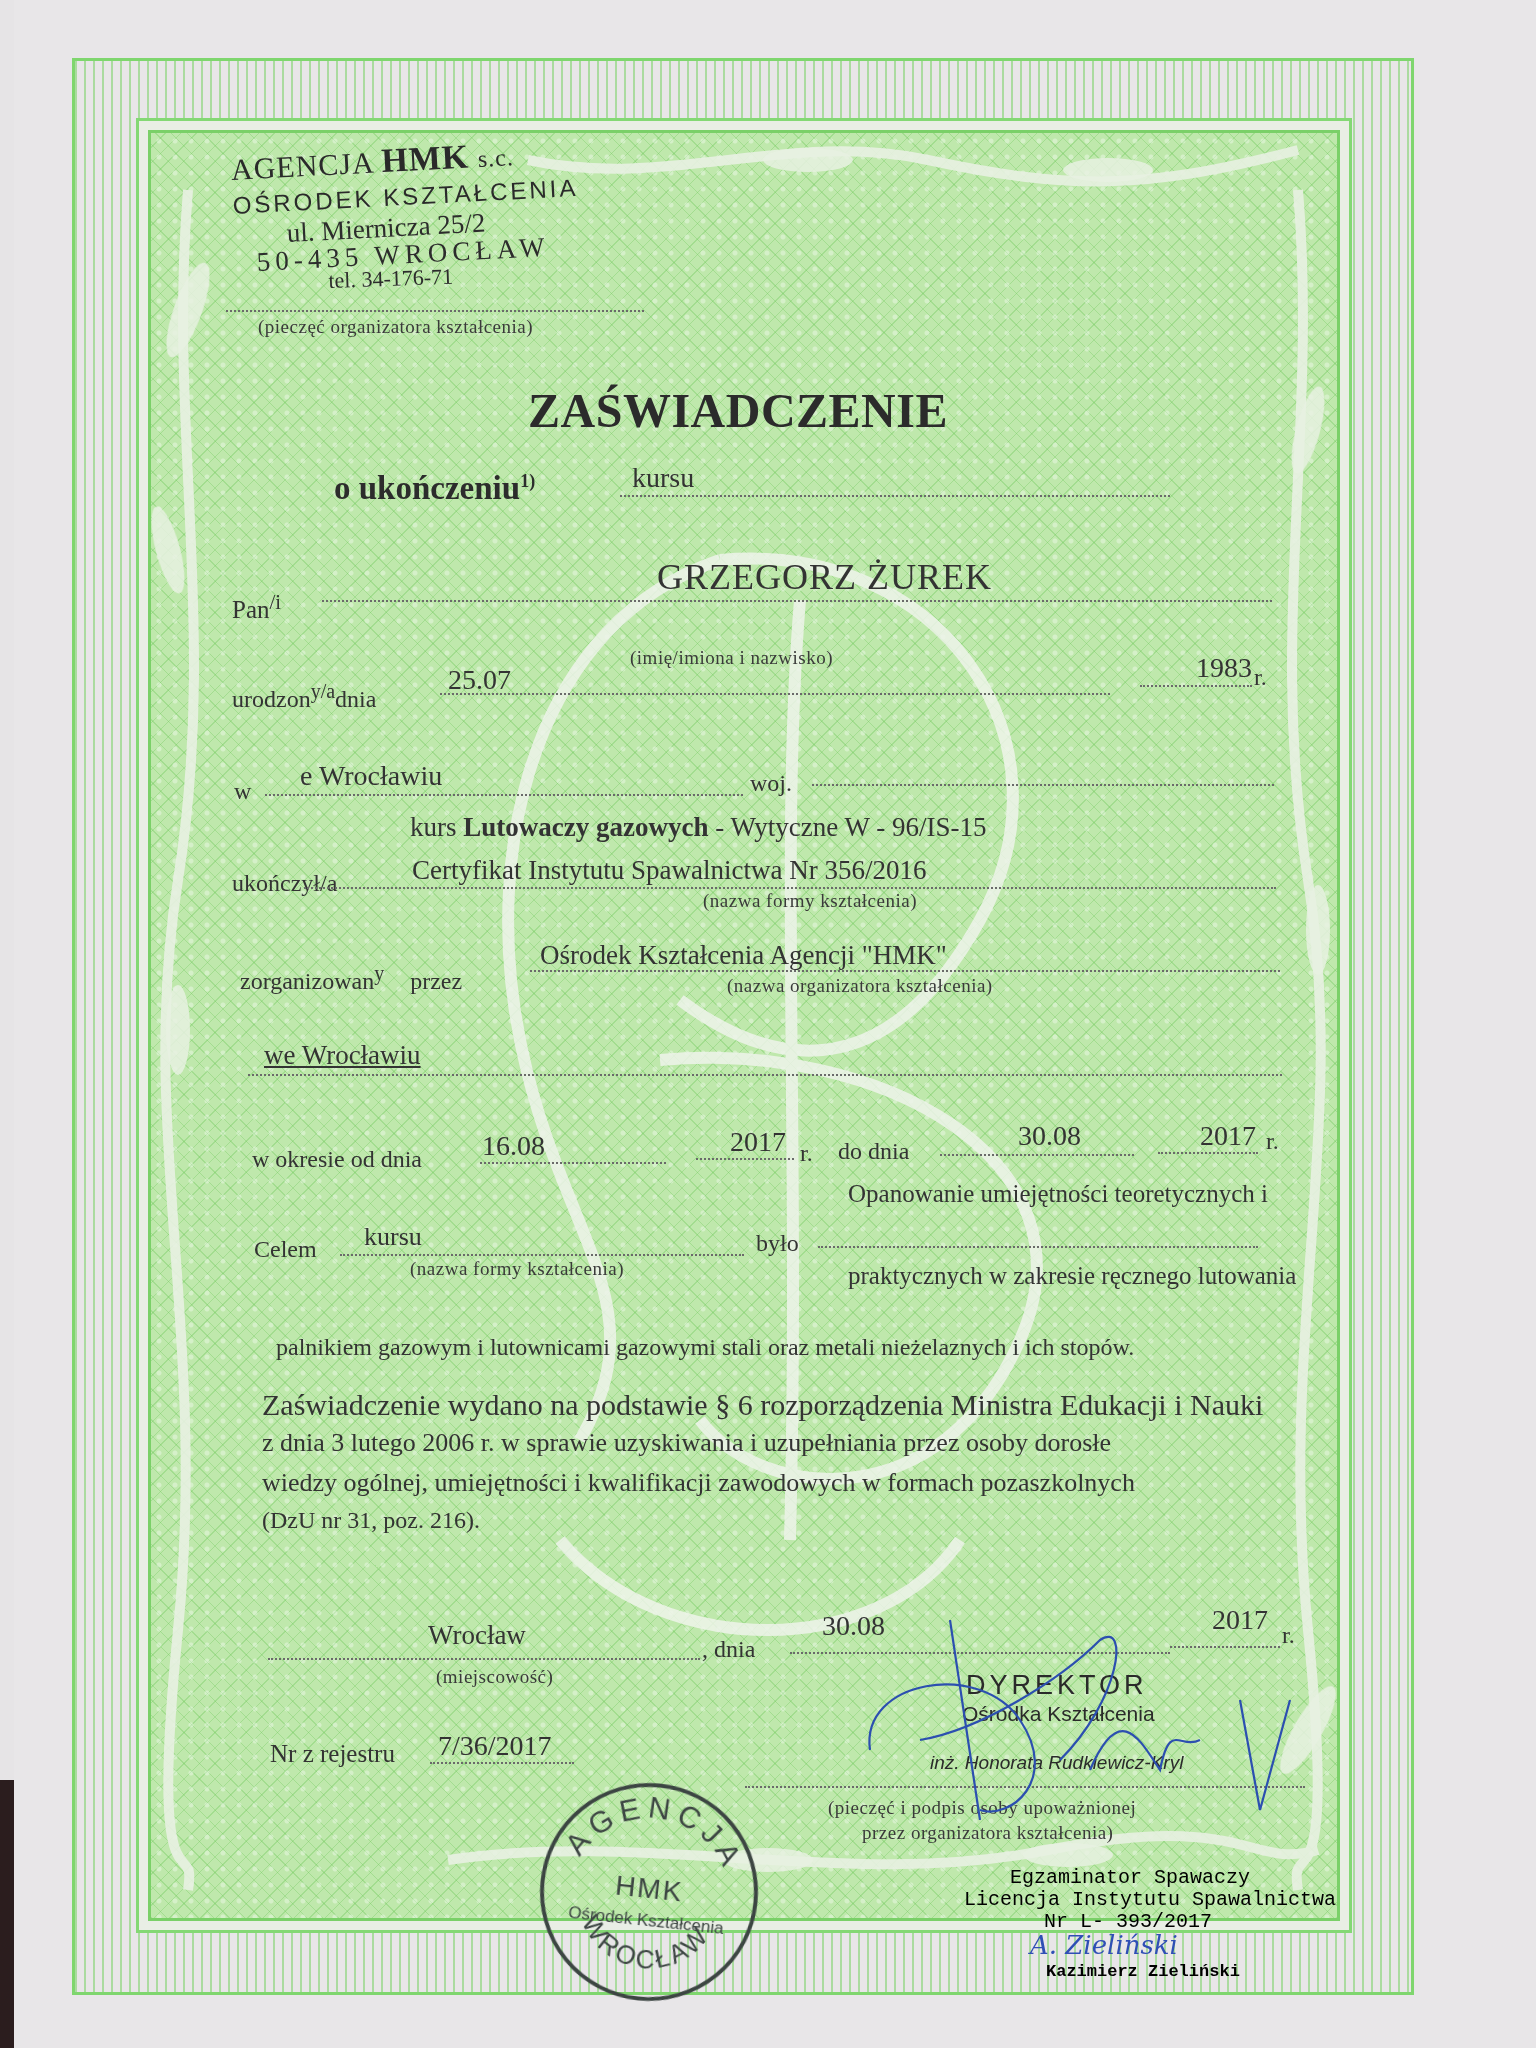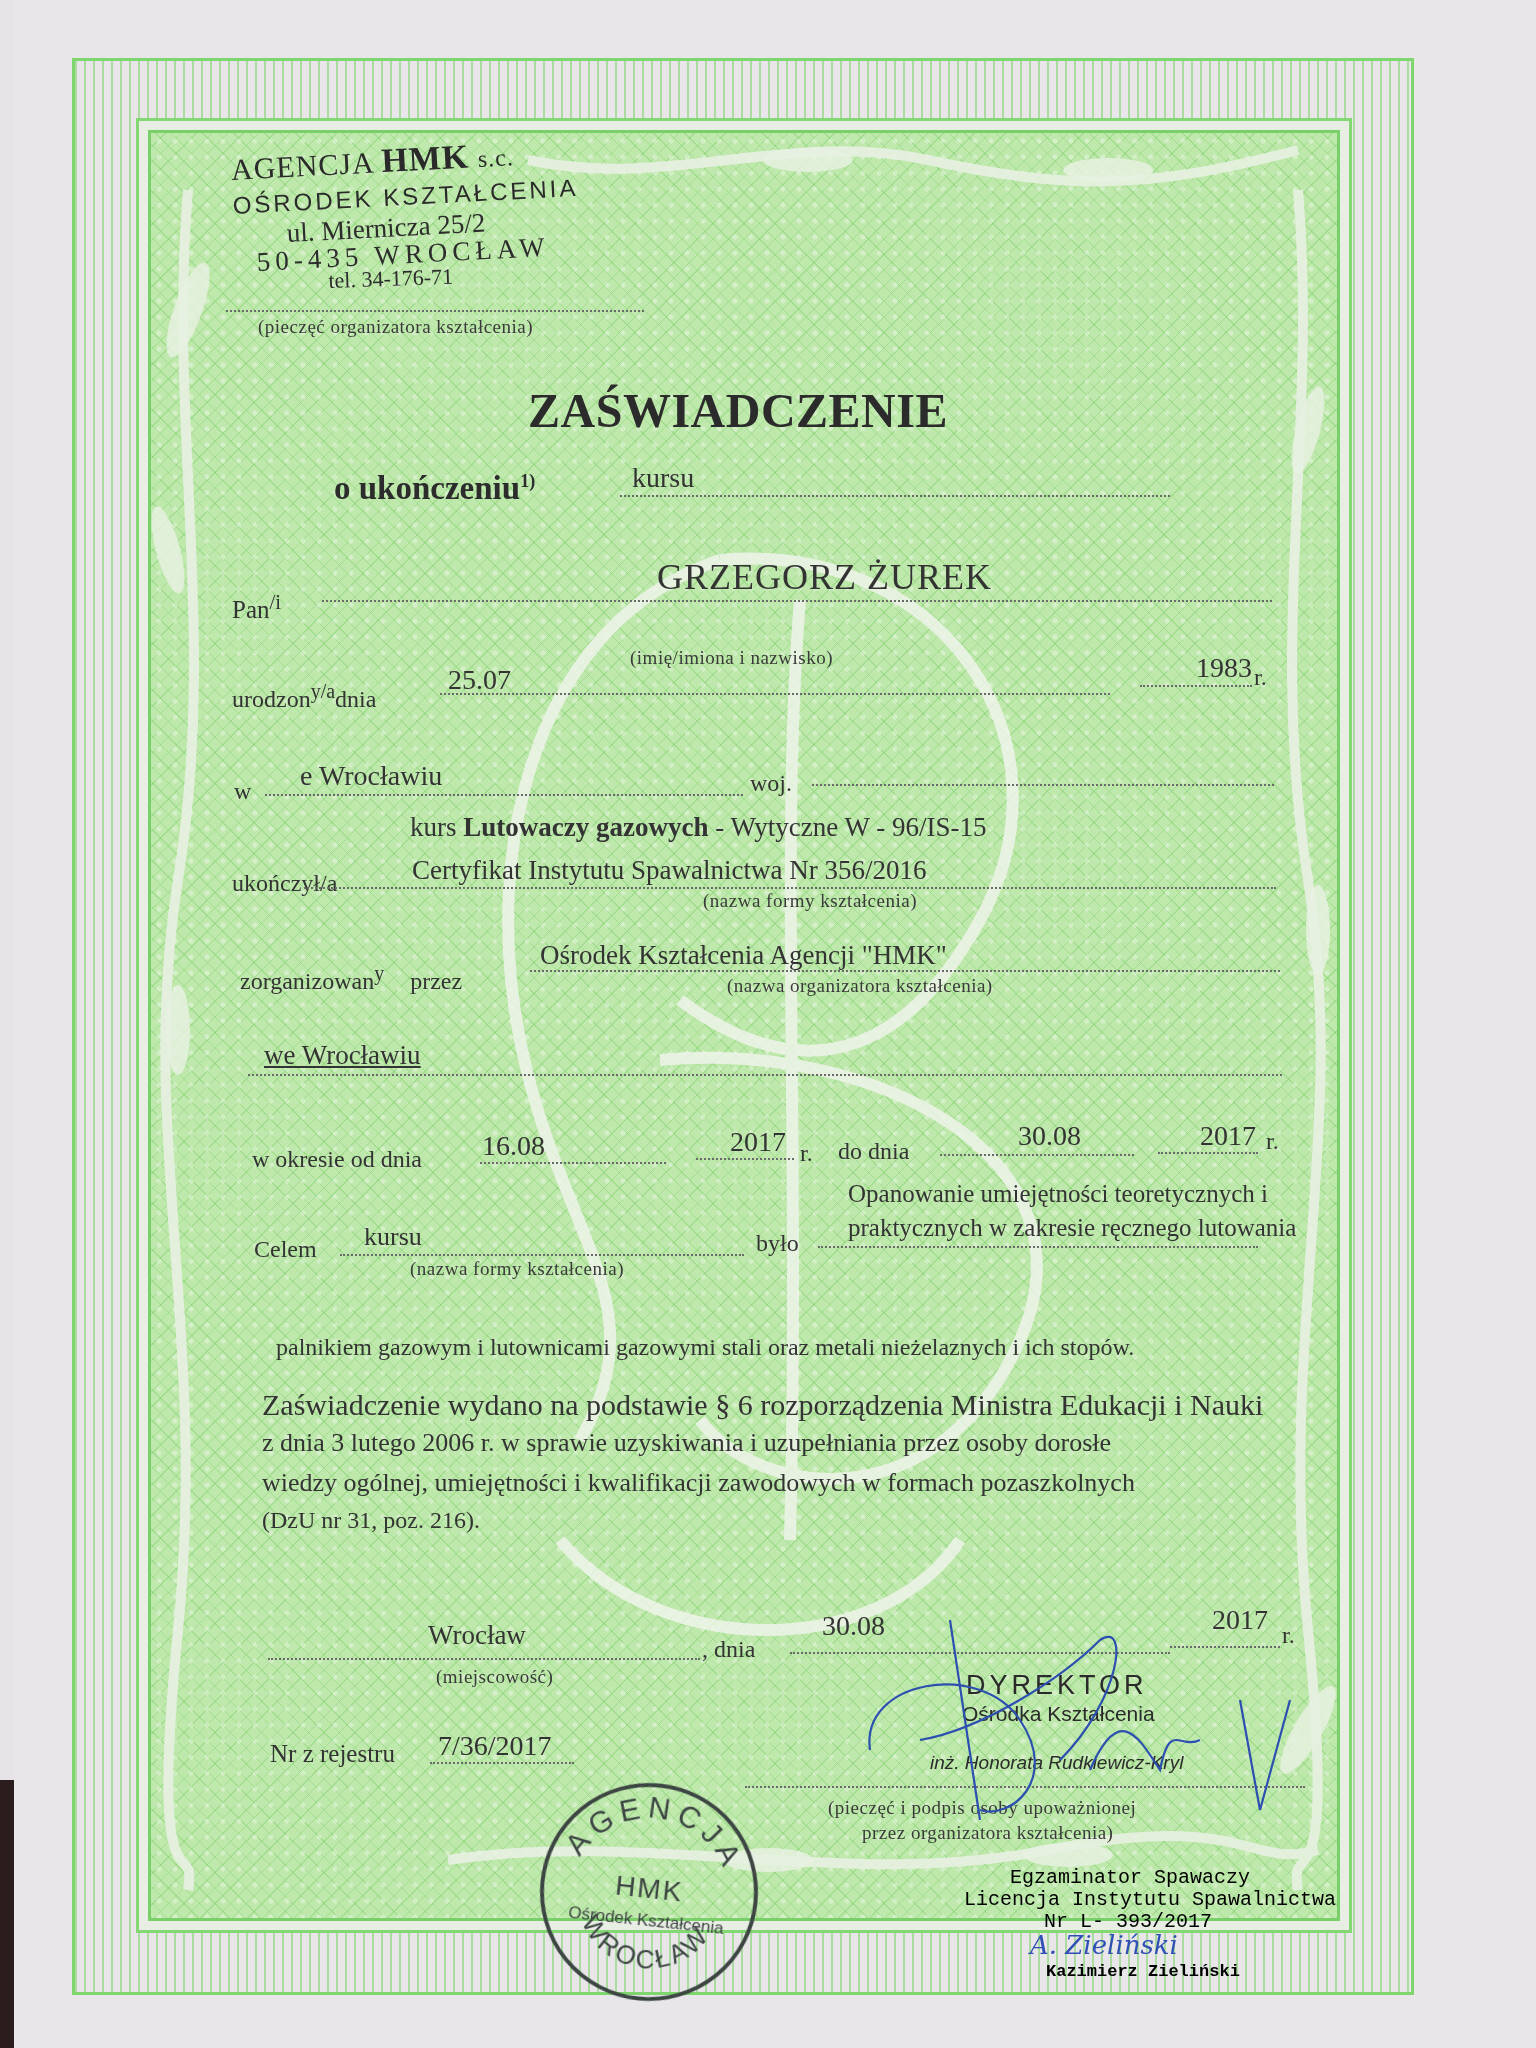--- a/index.html
+++ b/index.html
@@ -169,21 +169,21 @@
 <div class="t fill" style="left:1200px;top:1120px;">2017</div>
 <div class="dots" style="left:1158px;top:1152px;width:100px;"></div>
 <div class="t label" style="left:1266px;top:1128px;">r.</div>
 
 <div class="t label" style="left:254px;top:1236px;">Celem</div>
 <div class="t fill" style="left:364px;top:1222px;font-size:26px;">kursu</div>
 <div class="dots" style="left:340px;top:1254px;width:404px;"></div>
 <div class="t small" style="left:410px;top:1258px;">(nazwa formy kształcenia)</div>
 <div class="t label" style="left:756px;top:1230px;">było</div>
 <div class="t fill" style="left:848px;top:1180px;font-size:25px;">Opanowanie umiejętności teoretycznych i</div>
-<div class="t fill" style="left:848px;top:1214px;font-size:25px;">praktycznych w zakresie ręcznego lutowania</div>
+<div class="t fill" style="left:848px;top:1262px;font-size:25px;">praktycznych w zakresie ręcznego lutowania</div>
 <div class="dots" style="left:818px;top:1246px;width:440px;"></div>
 <div class="t fill" style="left:276px;top:1334px;font-size:24px;">palnikiem gazowym i lutownicami gazowymi stali oraz metali nieżelaznych i ich stopów.</div>
 
 <div class="t fill" style="left:262px;top:1388px;font-size:30px;">Zaświadczenie wydano na podstawie § 6 rozporządzenia Ministra Edukacji i Nauki</div>
 <div class="t fill" style="left:262px;top:1428px;font-size:26px;">z dnia 3 lutego 2006 r. w sprawie uzyskiwania i uzupełniania przez osoby dorosłe</div>
 <div class="t fill" style="left:262px;top:1468px;font-size:26px;">wiedzy ogólnej, umiejętności i kwalifikacji zawodowych w formach pozaszkolnych</div>
 <div class="t fill" style="left:262px;top:1507px;font-size:24px;">(DzU nr 31, poz. 216).</div>
 
 <div class="t fill" style="left:428px;top:1620px;font-size:27px;">Wrocław</div>
 <div class="dots" style="left:268px;top:1658px;width:432px;"></div>

